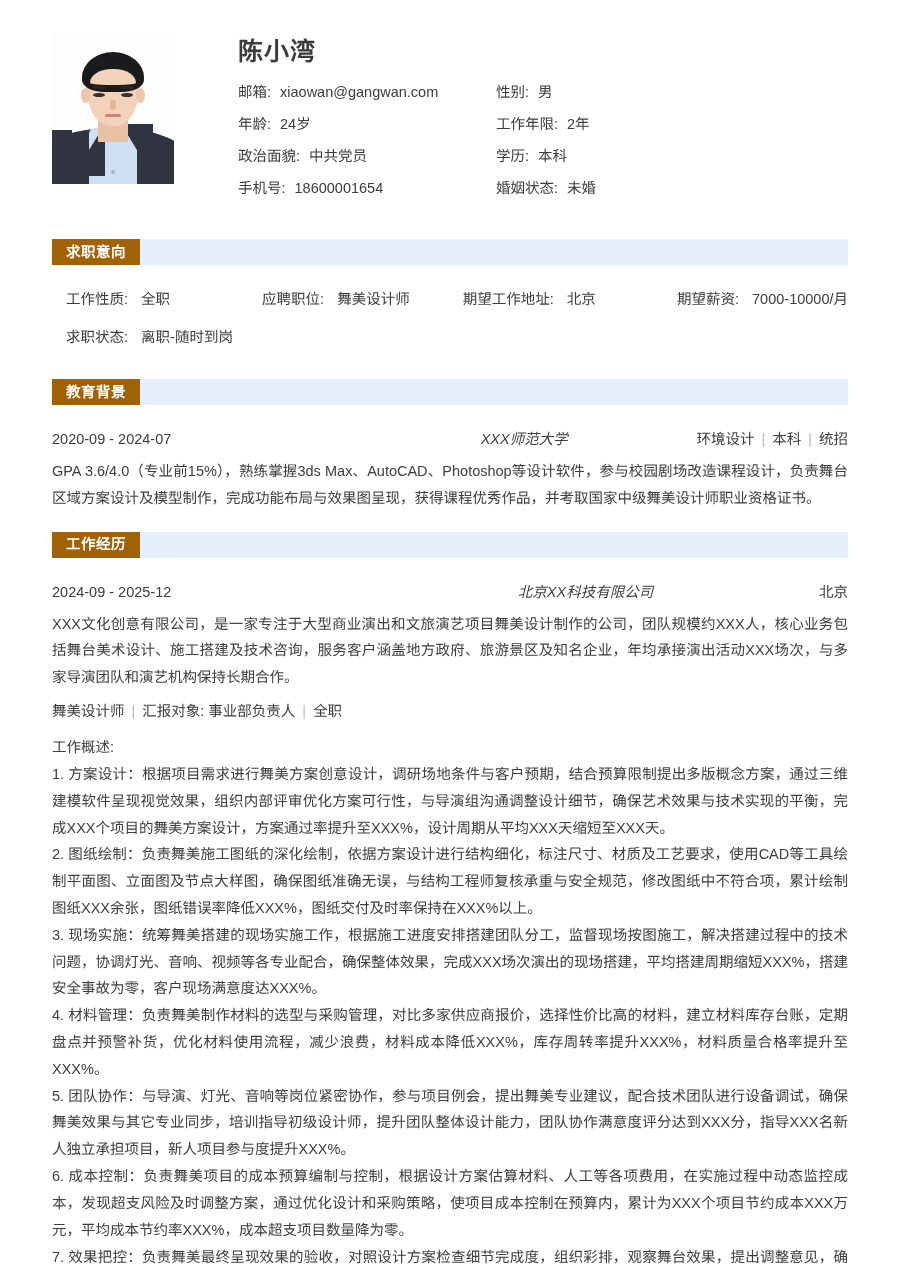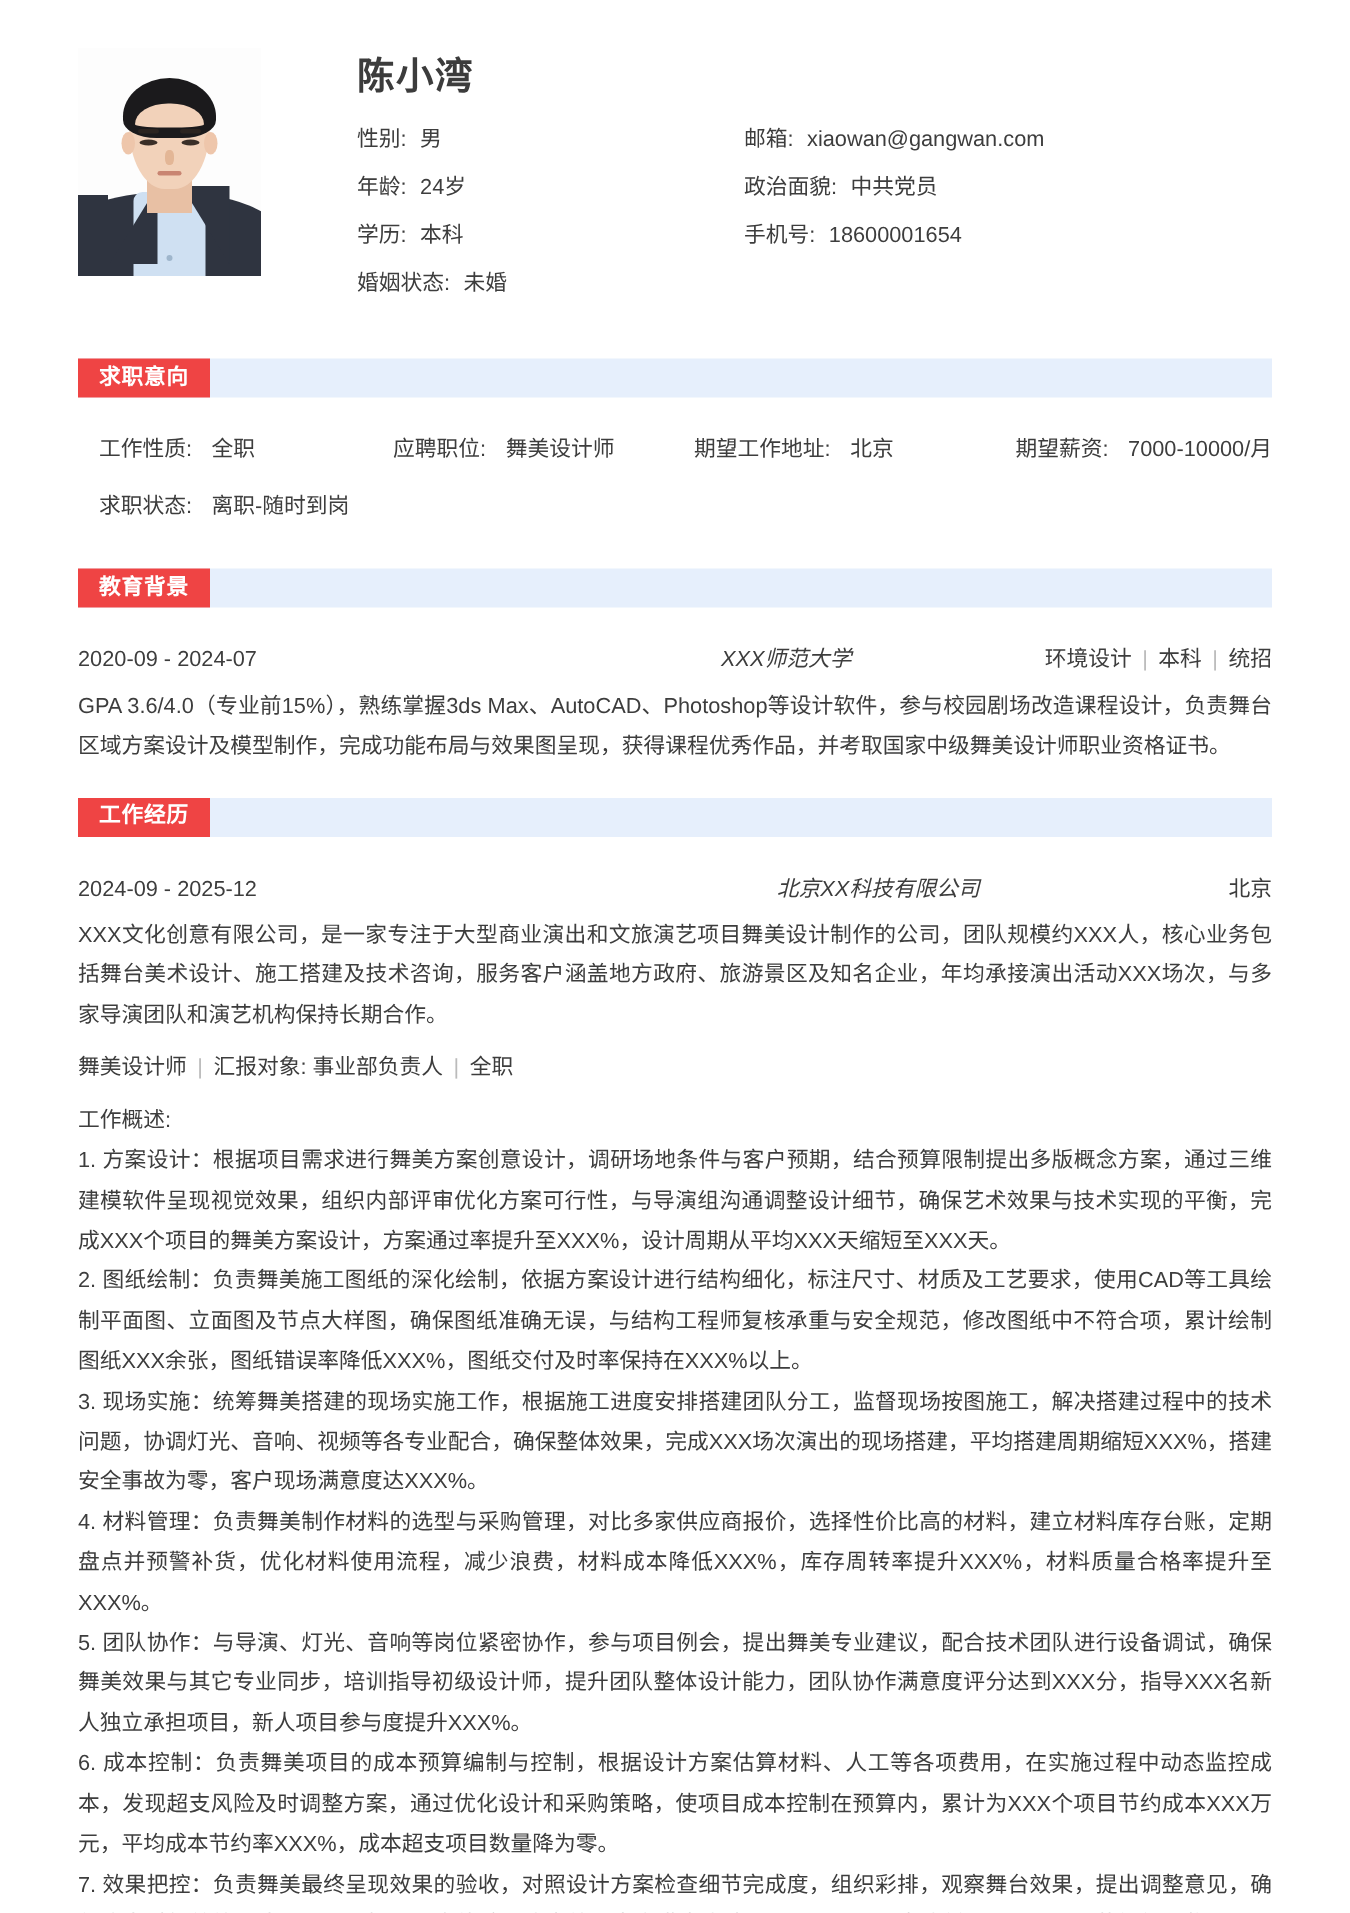--- a/index.html
+++ b/index.html
@@ -218,21 +218,21 @@
   
   .section-bar {
     margin: 0 52px;
     height: 26px;
     background: #e6effc;
     position: relative;
     display: flex;
     align-items: stretch;
   }
   .section-tab {
-    background: #ef4444;
+    background: #a16207;
     color: #ffffff;
     font-size: 14.5px;
     font-weight: 700;
     letter-spacing: 0.5px;
     padding: 0 14px;
     display: flex;
     align-items: center;
     line-height: 1;
   }
 
@@ -330,31 +330,35 @@
         <div class="ph-btn"></div>
       </div>
     </div>
 
     <div class="header-right">
       <div class="name">陈小湾</div>
 
       <div class="info-grid">
 
         <div class="info-item">
+          <span class="info-label">邮箱:</span>
+          <span class="info-value">xiaowan@gangwan.com</span>
+        </div>
+        <div class="info-item">
           <span class="info-label">性别:</span>
           <span class="info-value">男</span>
         </div>
-        <div class="info-item">
-          <span class="info-label">邮箱:</span>
-          <span class="info-value">xiaowan@gangwan.com</span>
-        </div>
 
         <div class="info-item">
           <span class="info-label">年龄:</span>
           <span class="info-value">24岁</span>
+        </div>
+        <div class="info-item">
+          <span class="info-label">工作年限:</span>
+          <span class="info-value">2年</span>
         </div>
 
         <div class="info-item">
           <span class="info-label">政治面貌:</span>
           <span class="info-value">中共党员</span>
         </div>
         <div class="info-item">
           <span class="info-label">学历:</span>
           <span class="info-value">本科</span>
         </div>

